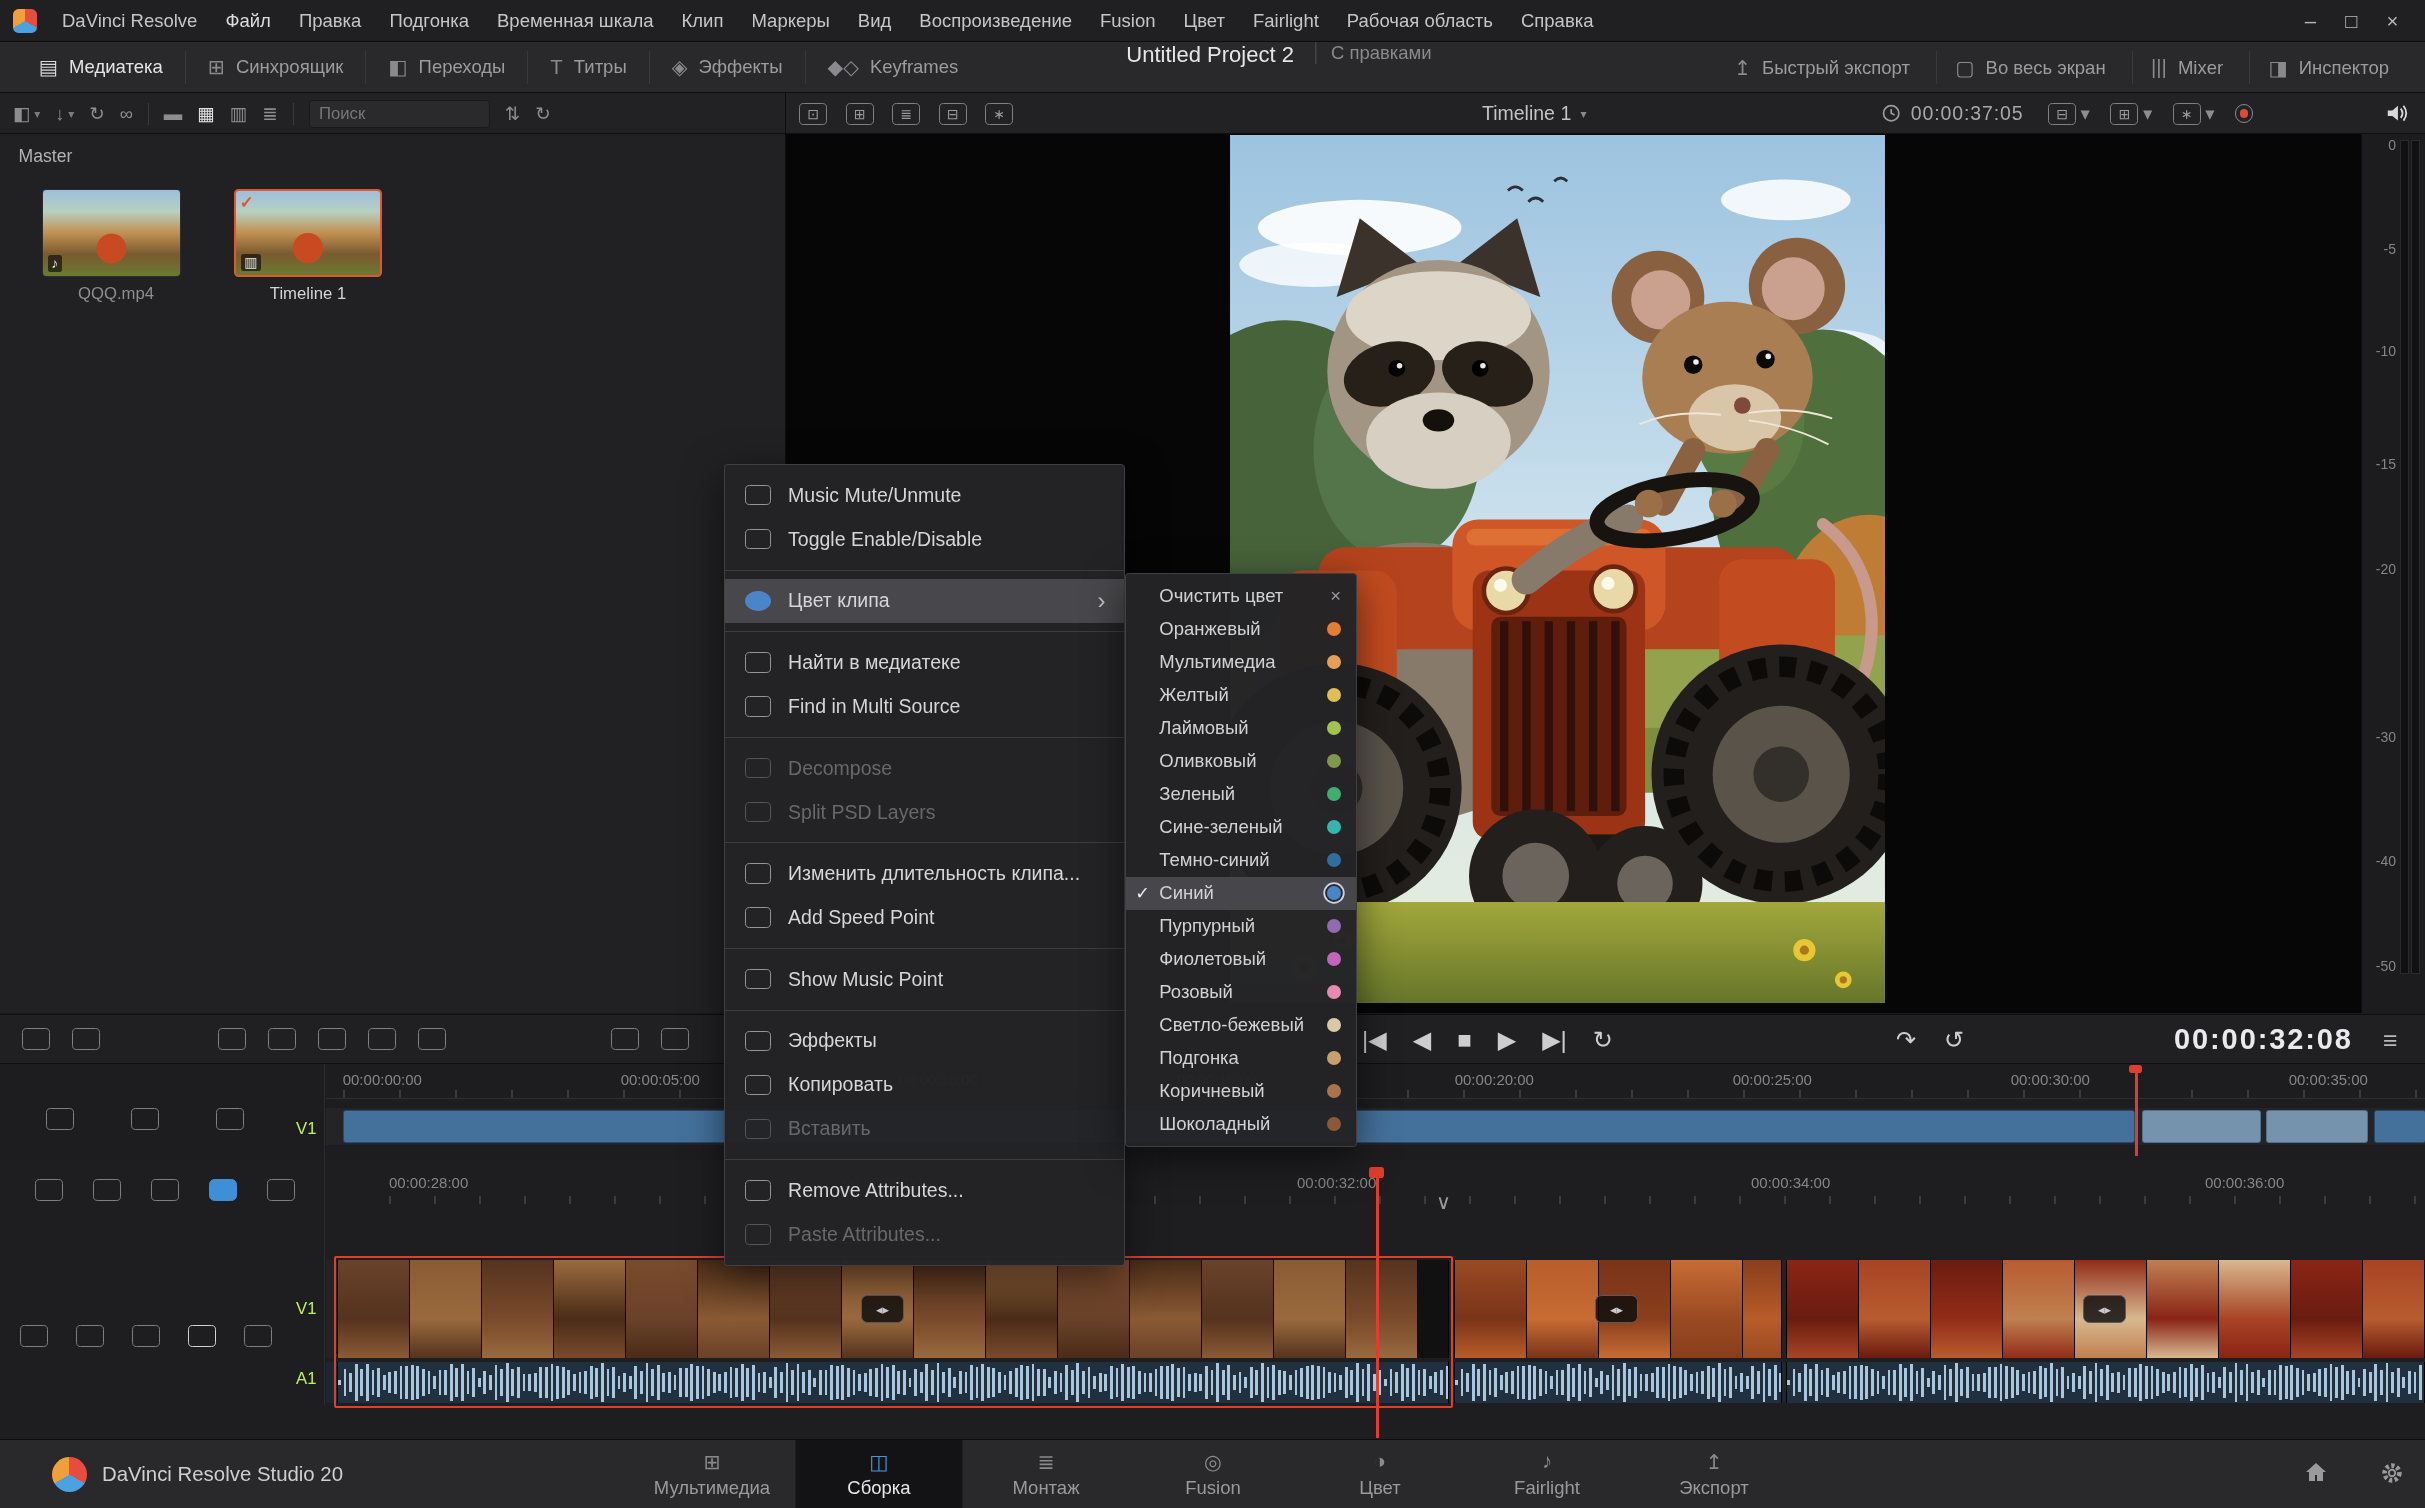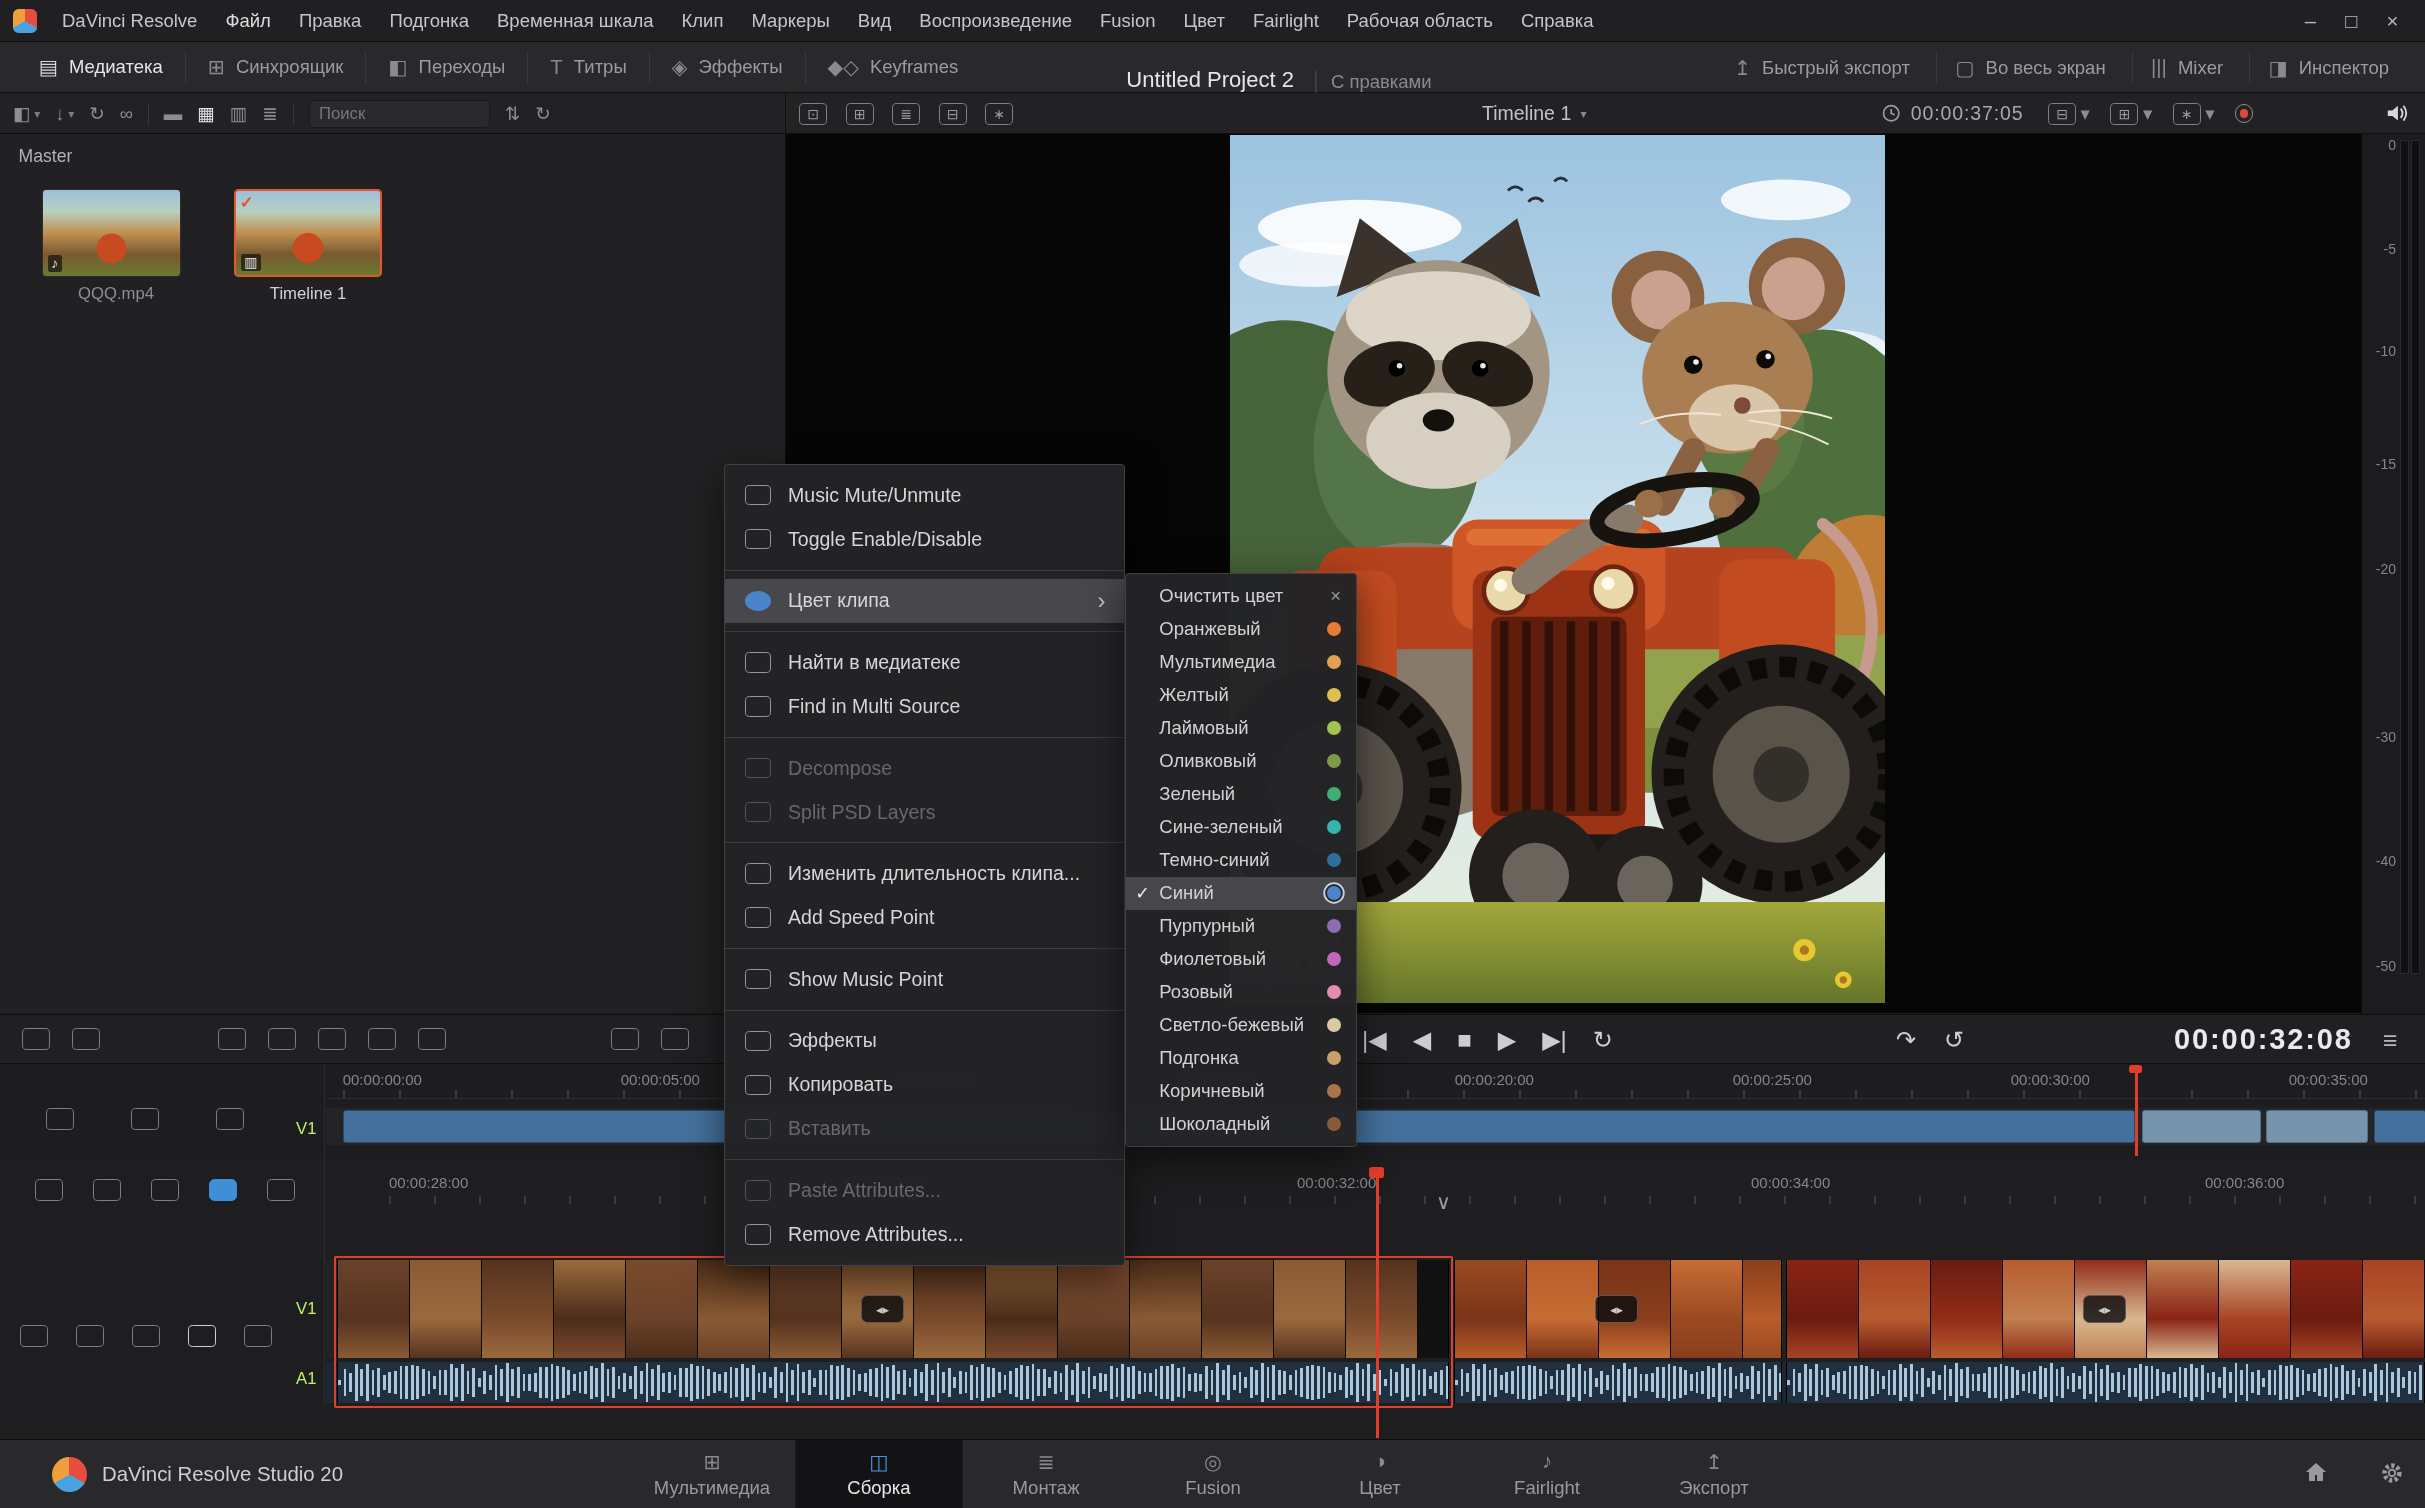--- a/index.html
+++ b/index.html
@@ -14,21 +14,21 @@
 .menubar .spacer{flex:1}
 .wctl{width:41px;text-align:center;color:#b8b8bc;font-size:20.4px;line-height:42px}
 
 
 .topbar{position:absolute;left:0;top:42px;width:2426px;height:51px;background:#29292c;border-bottom:0.9px solid #0e0e10;display:flex;align-items:center;z-index:19}
 .topbar-left{display:flex;align-items:center;padding-left:16.7px}
 .tb-btn{display:flex;align-items:center;gap:11px;padding:0 22px;height:33px;color:#9c9ca0;font-size:18.5px;white-space:nowrap}
 .tb-btn+.tb-btn{border-left:0.9px solid #39393d}
 .tb-ic{font-size:20.4px;color:#8a8a8e}
 .tb-btn.active{color:#e4e4e8}.tb-btn.active .tb-ic{color:#d8d8dc}
-.proj{position:absolute;left:1279px;top:0;height:51px;transform:translateX(-50%);display:flex;align-items:flex-end;gap:21px;white-space:nowrap}
+.proj{position:absolute;left:1279px;top:0;height:51px;transform:translateX(-50%);display:flex;align-items:flex-start;gap:21px;white-space:nowrap}
 .proj-title{color:#e6e6e8;font-size:22px}
 .proj-status{color:#8a8a8e;font-size:18.5px;border-left:0.9px solid #505054;padding-left:15px}
 .topbar-right{position:absolute;right:18.5px;top:0;height:51px;display:flex;align-items:center;gap:7.4px}
 .tb-btn.right{padding:0 18.5px}
 
 
 .toolrow{position:absolute;left:0;top:93px;width:2426px;height:41px;background:#222224;border-bottom:0.9px solid #0f0f11;z-index:18}
 .pool-tools{position:absolute;left:0;top:0;width:786px;height:41px;border-right:0.9px solid #0e0e0f;display:flex;align-items:center;gap:15px;padding-left:13px}
 .pti{color:#8d8d91;font-size:18.5px;display:inline-flex;align-items:center;gap:3.7px}
 .pti .caret{font-size:12px;color:#7c7c80}
@@ -1149,29 +1149,29 @@
         <span class="cm-label">Вставить</span>
         <span class="cm-arrow"></span>
       </div>
 
       <div class="cm-item separator">
 
         <span class="cm-label"></span>
 
       </div>
 
+      <div class="cm-item">
+        <span class="cm-ic"></span>
+        <span class="cm-label">Remove Attributes...</span>
+        <span class="cm-arrow"></span>
+      </div>
+
       <div class="cm-item disabled">
         <span class="cm-ic"></span>
         <span class="cm-label">Paste Attributes...</span>
-        <span class="cm-arrow"></span>
-      </div>
-
-      <div class="cm-item">
-        <span class="cm-ic"></span>
-        <span class="cm-label">Remove Attributes...</span>
         <span class="cm-arrow"></span>
       </div>
 
   </div>
 
   <div class="color-menu">
     <div class="sm-item">
       <span class="sm-check"></span>
       <span class="sm-label">Очистить цвет</span>
       <span class="sm-x">×</span>

